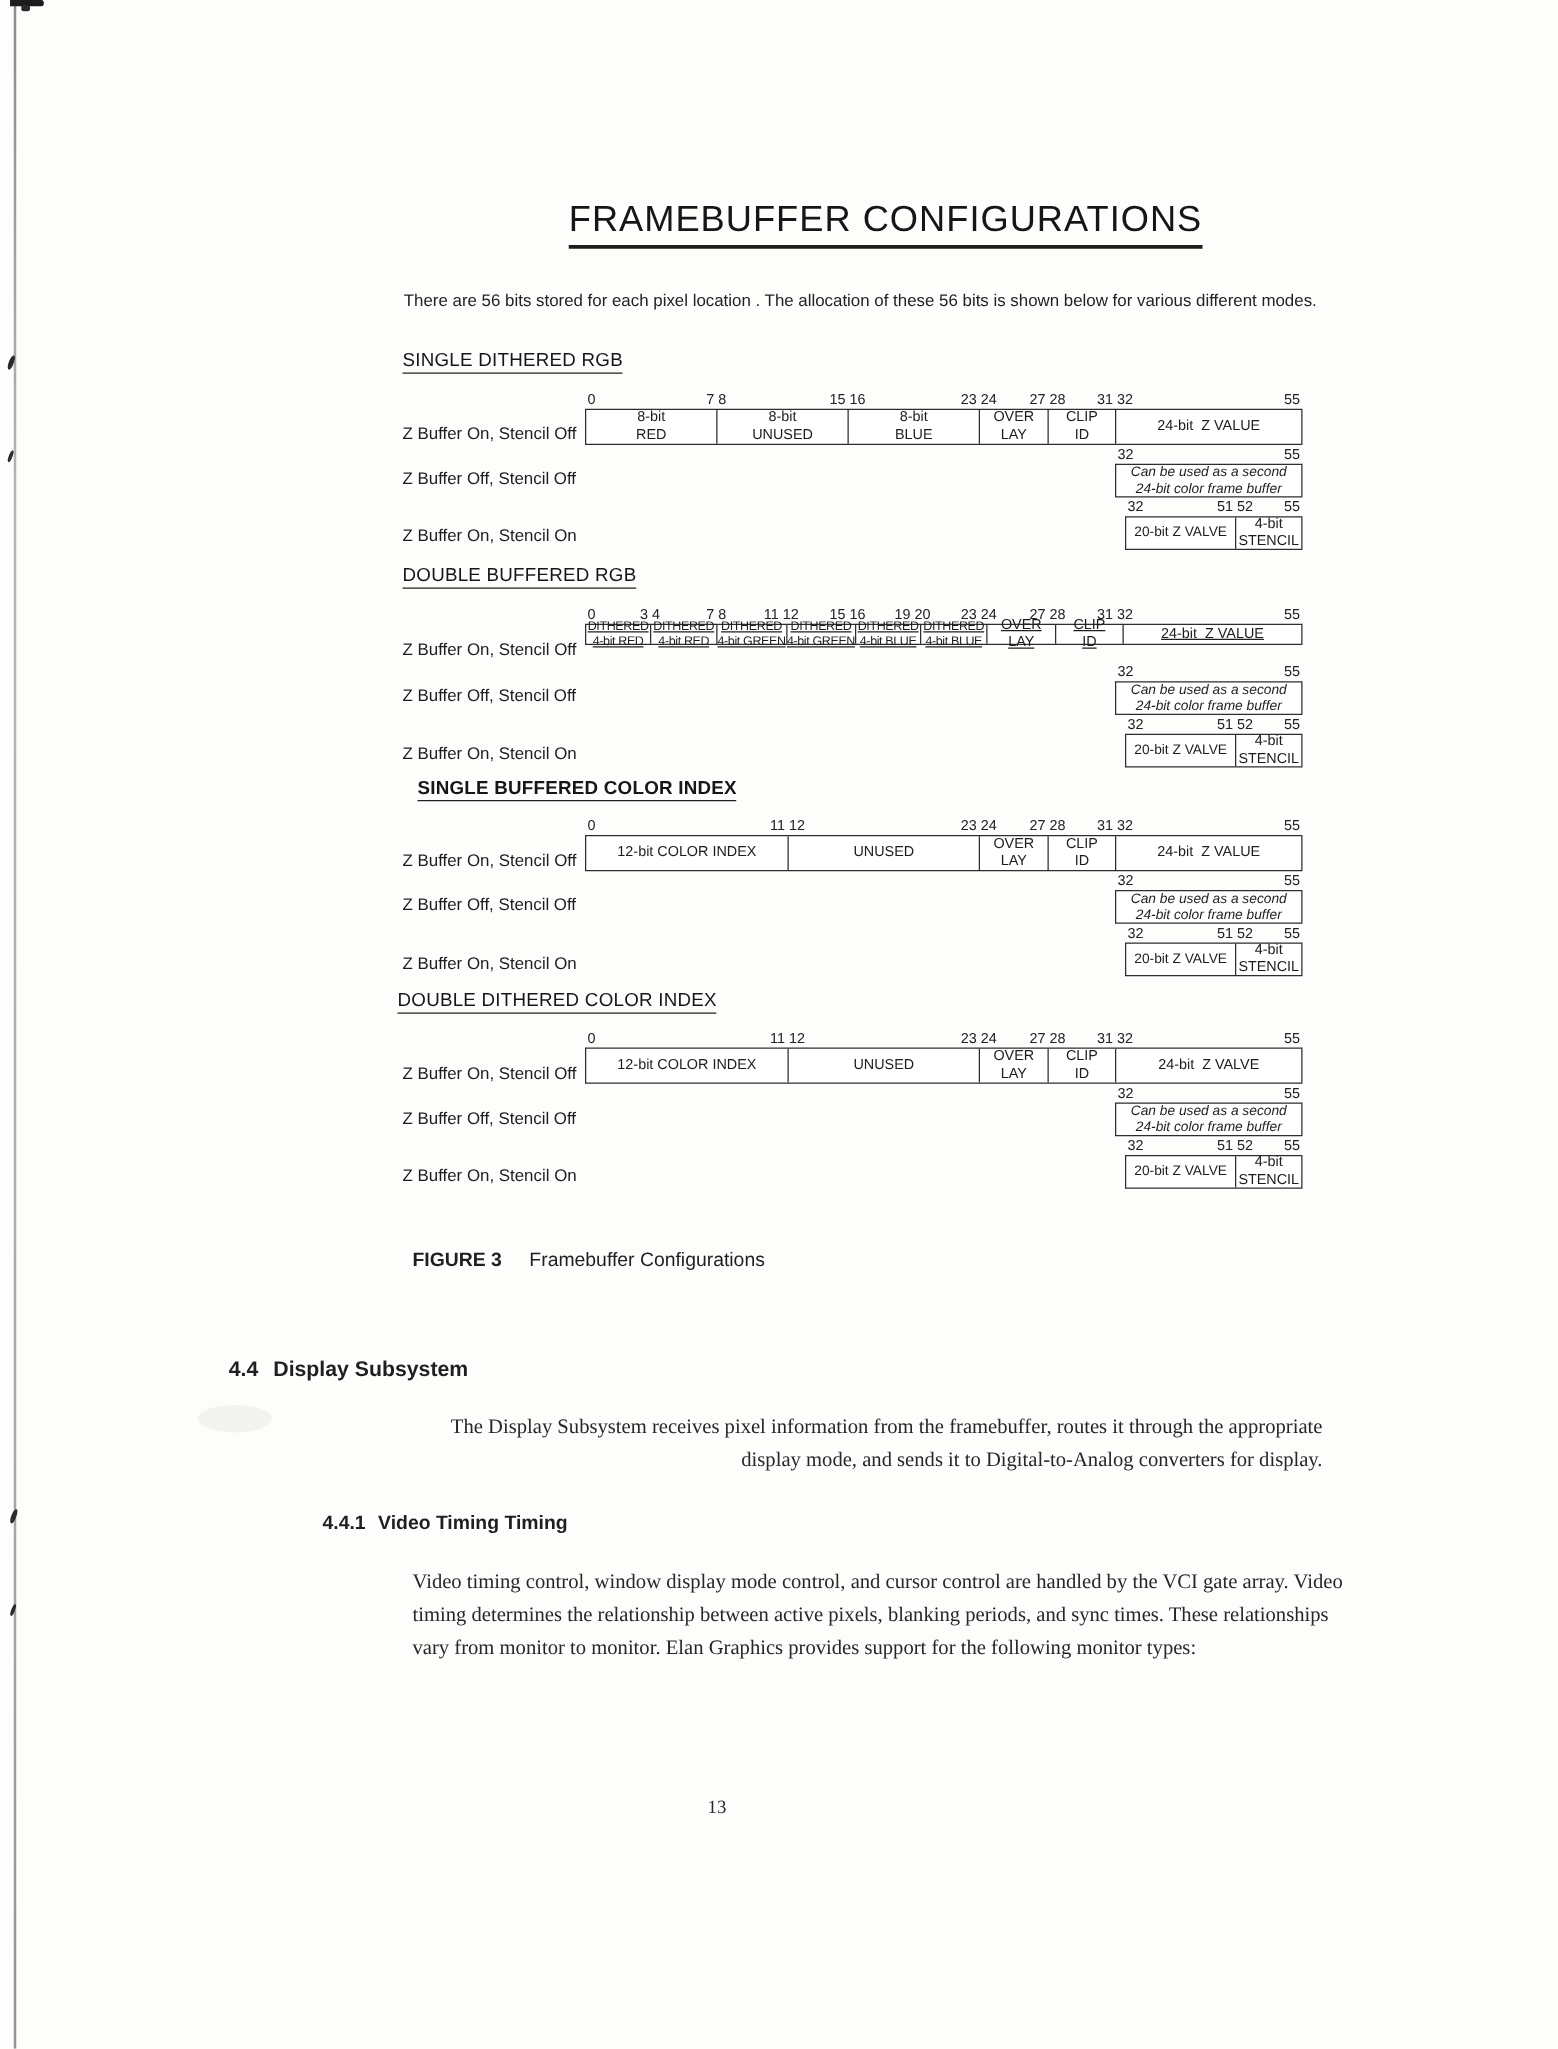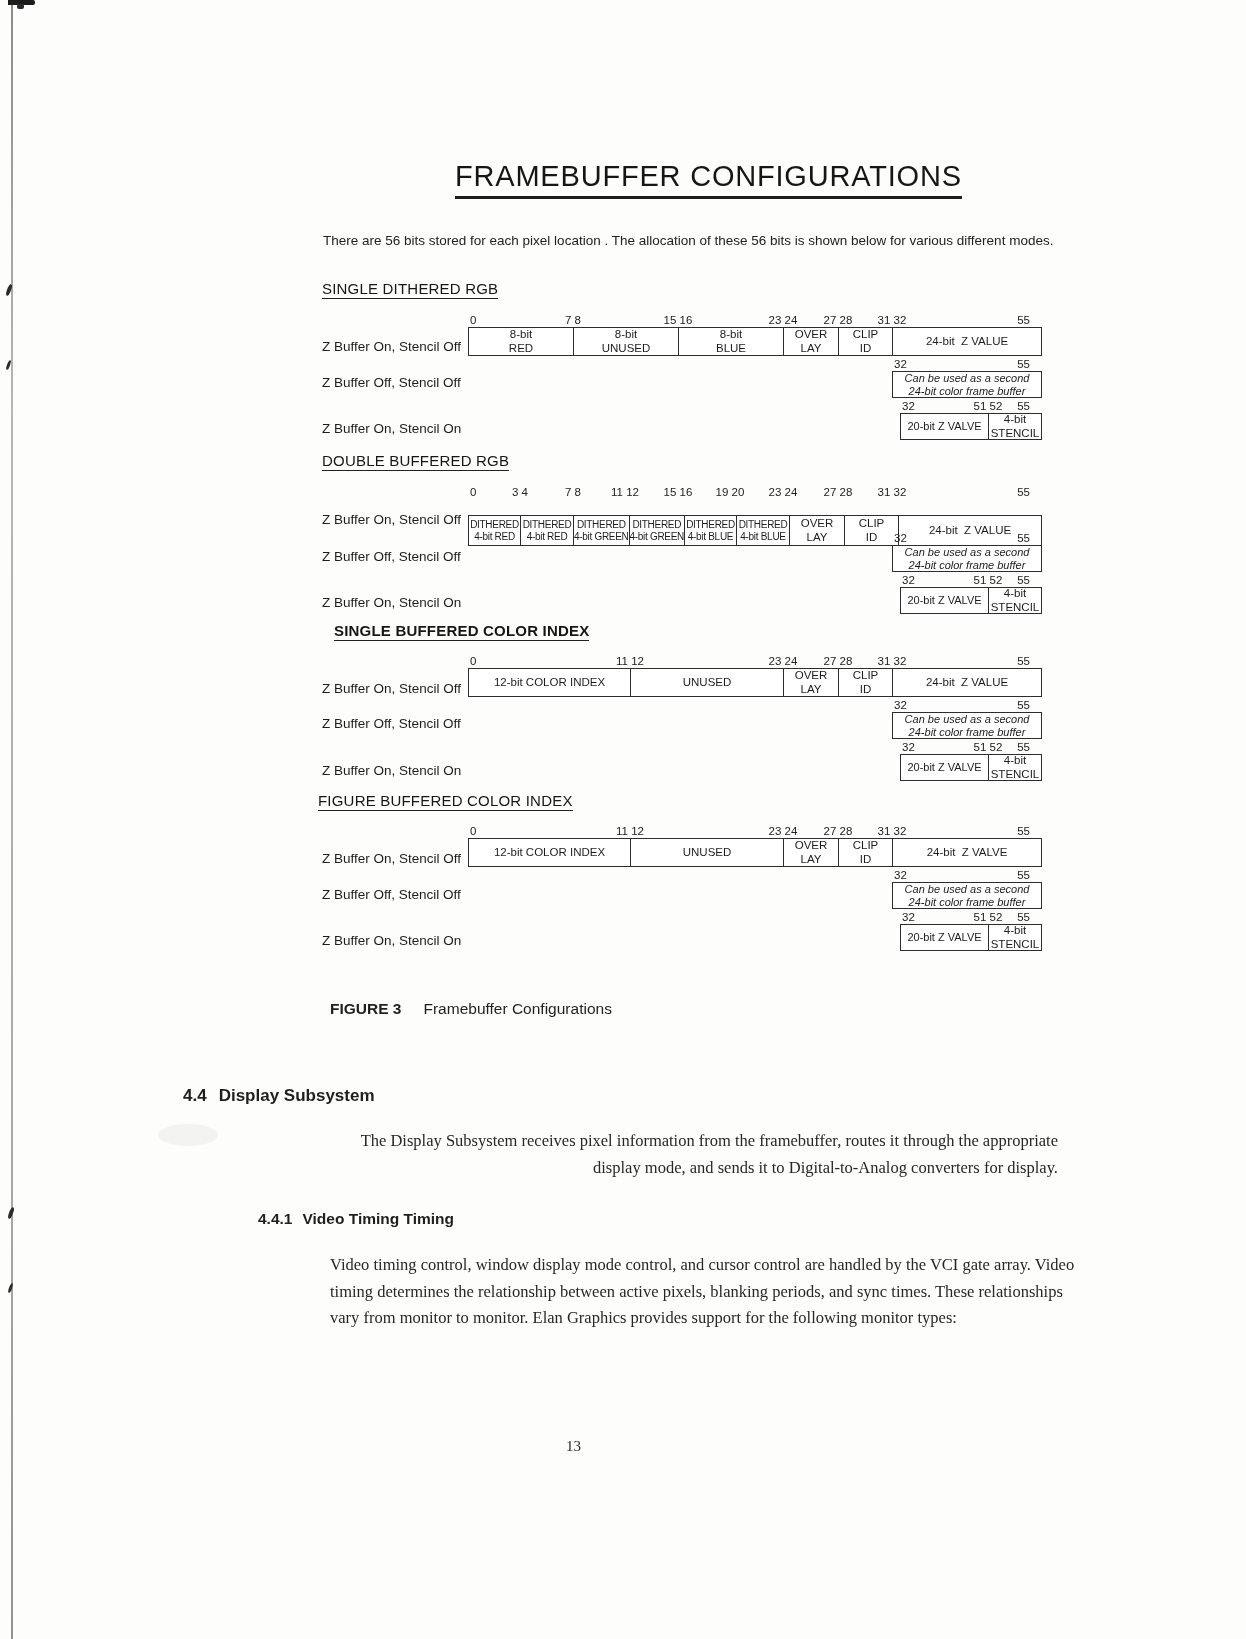--- a/index.html
+++ b/index.html
@@ -16,21 +16,21 @@
   .doc-title{left:455px;top:160px;font-size:29px;letter-spacing:.8px;color:#161616;
              border-bottom:3px solid #1d1d1d;padding-bottom:3px;white-space:nowrap;}
   .intro{left:323px;top:233px;font-size:13.5px;white-space:nowrap;color:#222;}
   
   .sec-heading{font-size:15px;letter-spacing:.2px;color:#161616;border-bottom:1.5px solid #222;
                padding-bottom:1px;white-space:nowrap;}
   
   .numrow{height:13px;font-size:11.5px;color:#222;}
   .numrow span{position:absolute;bottom:0;white-space:nowrap;}
   .numrow .c{transform:translateX(-50%);}
-  .numrow .r{right:12px;}
+  .numrow .r{right:2px;}
   
   .boxrow{display:flex;border:1.5px solid #2d2d2d;box-sizing:border-box;background:#fff;}
   .cell{border-right:1.5px solid #2d2d2d;box-sizing:border-box;display:flex;flex-direction:column;
         align-items:center;justify-content:center;text-align:center;font-size:11.5px;line-height:1.18;
         white-space:nowrap;overflow:visible;color:#1d1d1d;}
   .cell:last-child{border-right:none;}
   .tight{font-size:10px;letter-spacing:-.3px;}
   .note{font-size:11px;line-height:1.15;font-style:italic;}
   .rowlabel{font-size:13.5px;white-space:nowrap;color:#1d1d1d;}
   
@@ -135,21 +135,21 @@
     <span class="c" style="left:105px">7 8</span>
     <span class="c" style="left:157px">11 12</span>
     <span class="c" style="left:210px">15 16</span>
     <span class="c" style="left:262px">19 20</span>
     <span class="c" style="left:315px">23 24</span>
     <span class="c" style="left:370px">27 28</span>
     <span class="c" style="left:424px">31 32</span>
     <span class="r">55</span>
   </div>
   <div class="abs rowlabel" style="left:322px;top:512px;">Z Buffer On, Stencil Off</div>
-  <div class="abs boxrow" style="left:468px;top:515px;width:574px;height:31px;">
+  <div class="abs boxrow" style="left:468px;top:499px;width:574px;height:17px;text-decoration:underline;">
     <div class="cell tight" style="flex:0 0 52px">
         <span>DITHERED</span>
         <span>4-bit RED</span>
       </div>
     <div class="cell tight" style="flex:0 0 53px">
         <span>DITHERED</span>
         <span>4-bit RED</span>
       </div>
     <div class="cell tight" style="flex:0 0 52px">
         <span>DITHERED</span>
@@ -264,21 +264,21 @@
         <span>20-bit Z VALVE</span>
       </div>
     <div class="cell" style="flex:1">
         <span>4-bit</span>
         <span>STENCIL</span>
       </div>
   </div>
 </div>
 
 <div>
-  <div class="abs sec-heading" style="left:318px;top:792px;">FIGURE BUFFERED COLOR INDEX</div>
+  <div class="abs sec-heading" style="left:318px;top:792px;">DOUBLE DITHERED COLOR INDEX</div>
 
   <div class="abs numrow" style="left:468px;top:824px;width:574px;">
     <span style="left:2px">0</span>
     <span class="c" style="left:162px">11 12</span>
     <span class="c" style="left:315px">23 24</span>
     <span class="c" style="left:370px">27 28</span>
     <span class="c" style="left:424px">31 32</span>
     <span class="r">55</span>
   </div>
   <div class="abs rowlabel" style="left:322px;top:851px;">Z Buffer On, Stencil Off</div>

